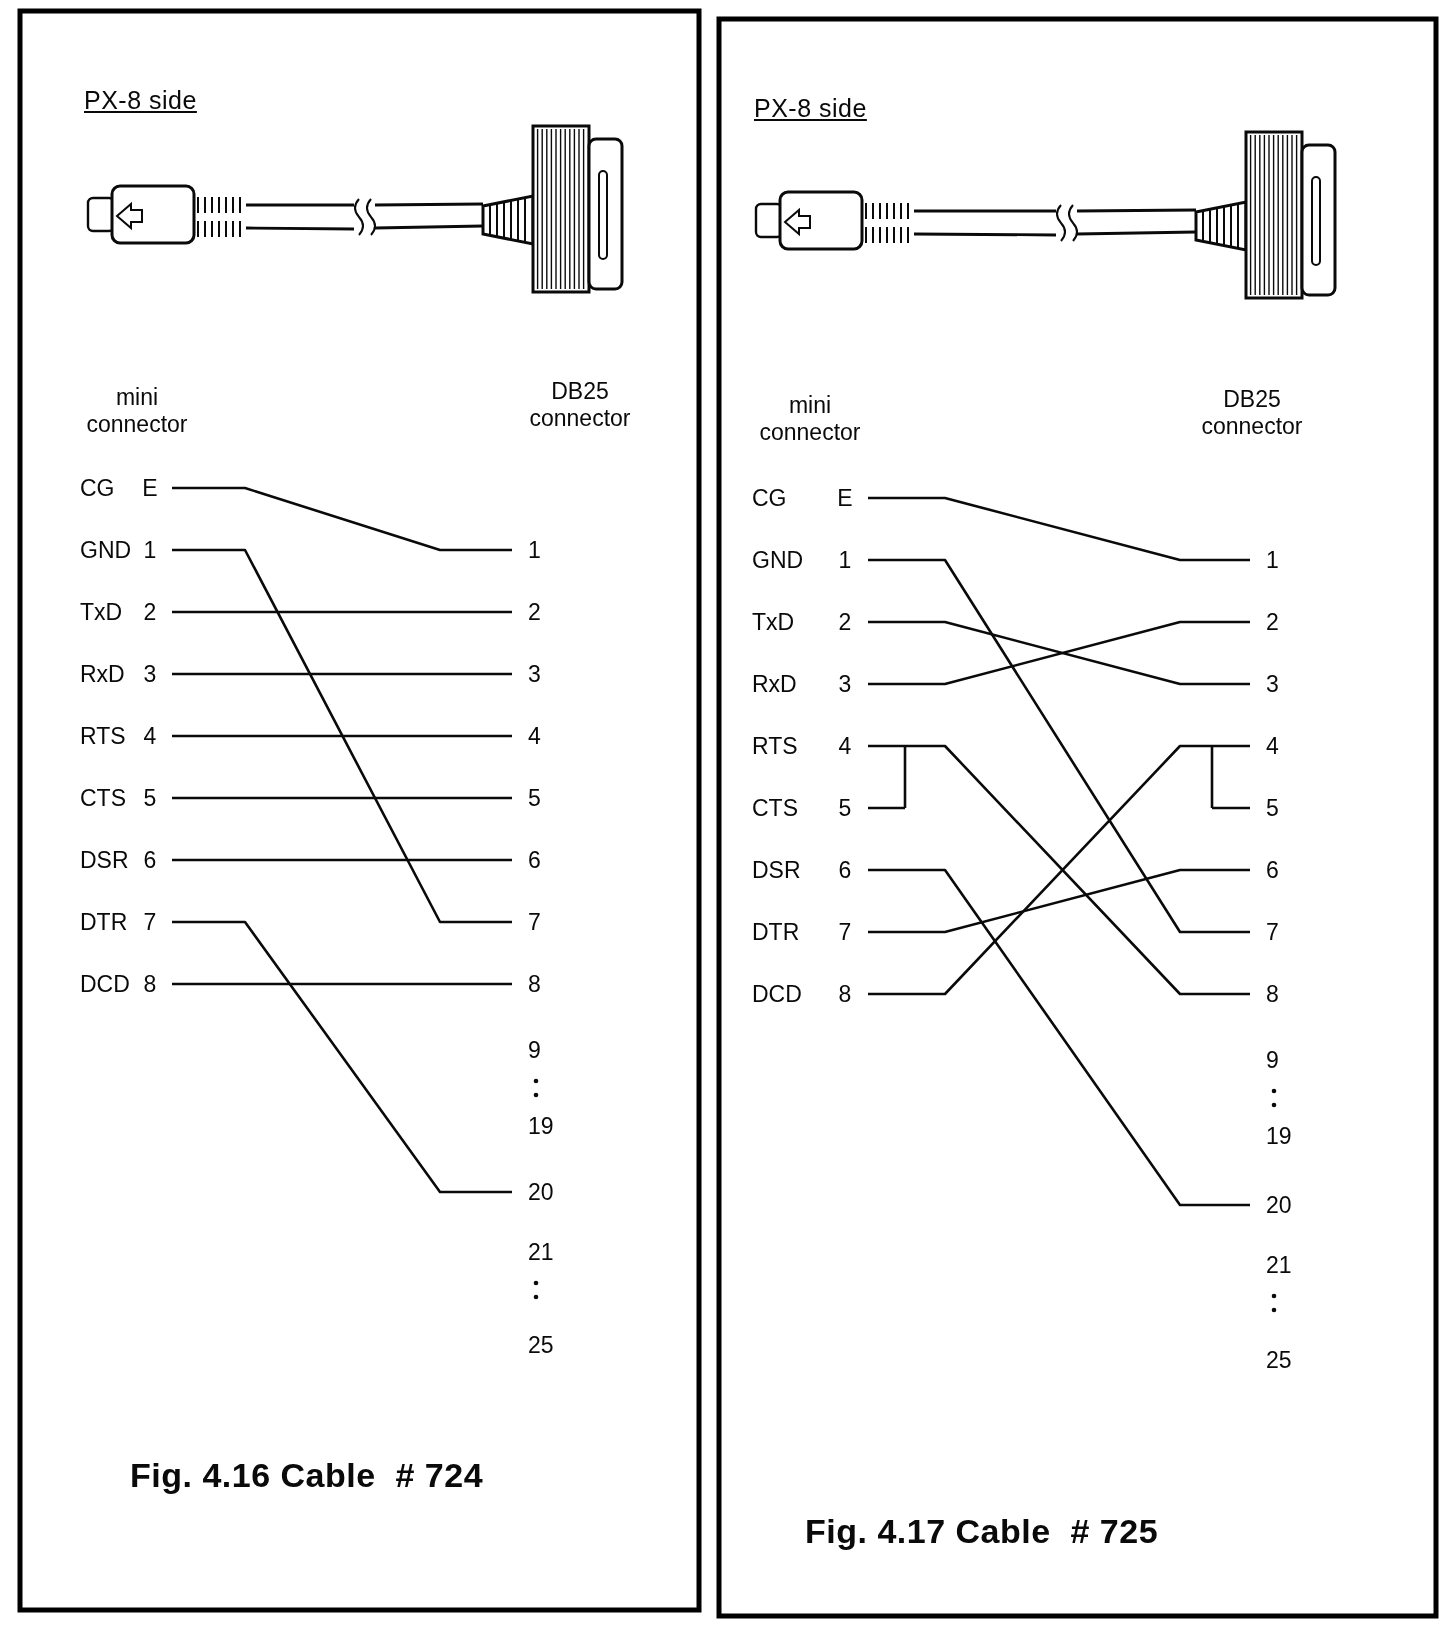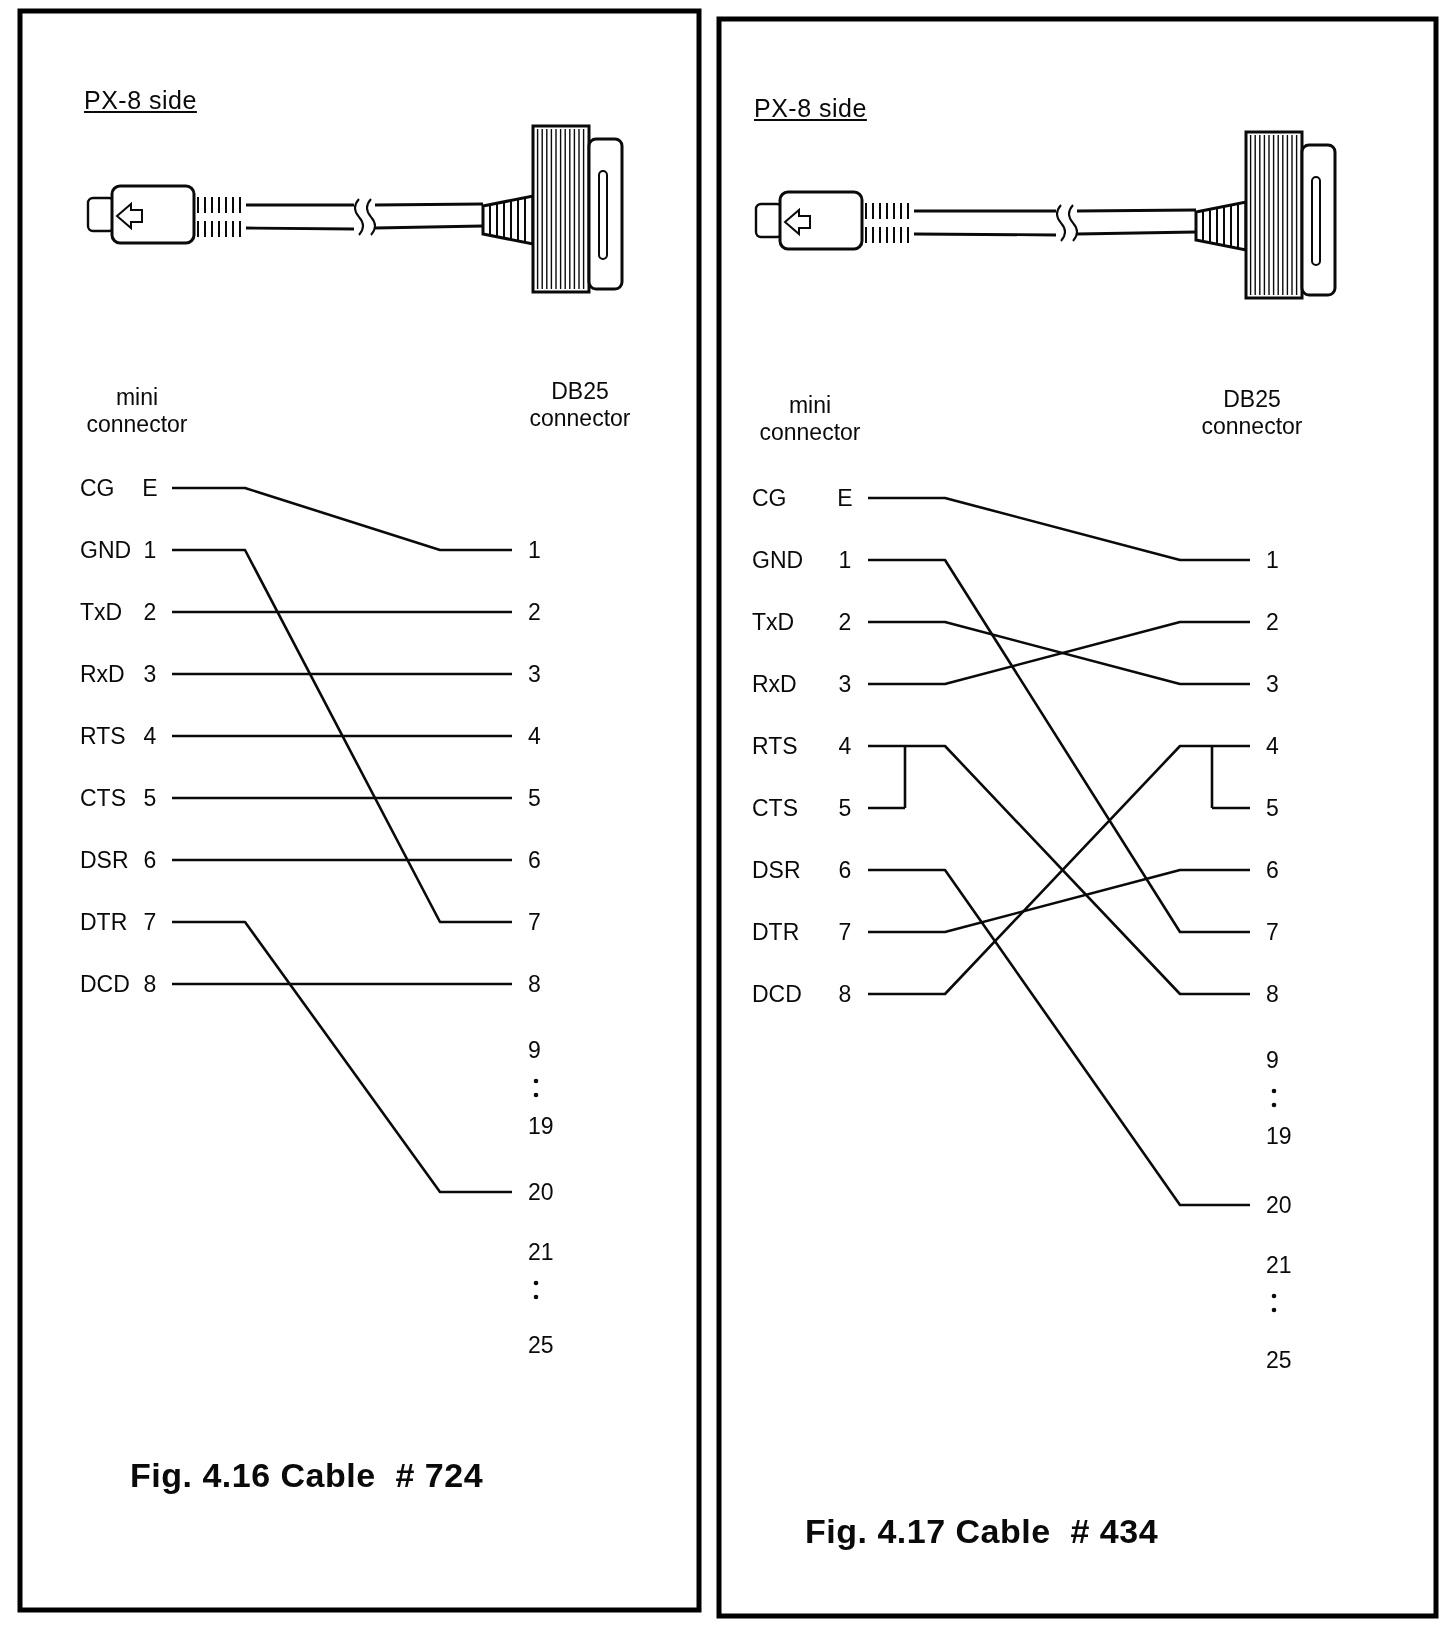--- a/index.html
+++ b/index.html
@@ -229,15 +229,15 @@
   <div class="abs hdr" style="left:137px;top:411px">connector</div>
   <div class="abs hdr" style="left:580px;top:378px">DB25</div>
   <div class="abs hdr" style="left:580px;top:405px">connector</div>
   <div class="abs caption" style="left:130px;top:1456px">Fig. 4.16 Cable  # 724</div>
 
   <div class="abs px8" style="left:754px;top:94px">PX-8 side</div>
   <div class="abs hdr" style="left:810px;top:392px">mini</div>
   <div class="abs hdr" style="left:810px;top:419px">connector</div>
   <div class="abs hdr" style="left:1252px;top:386px">DB25</div>
   <div class="abs hdr" style="left:1252px;top:413px">connector</div>
-  <div class="abs caption" style="left:805px;top:1512px">Fig. 4.17 Cable  # 434</div>
+  <div class="abs caption" style="left:805px;top:1512px">Fig. 4.17 Cable  # 725</div>
 
 </div>
 
 </body></html>

